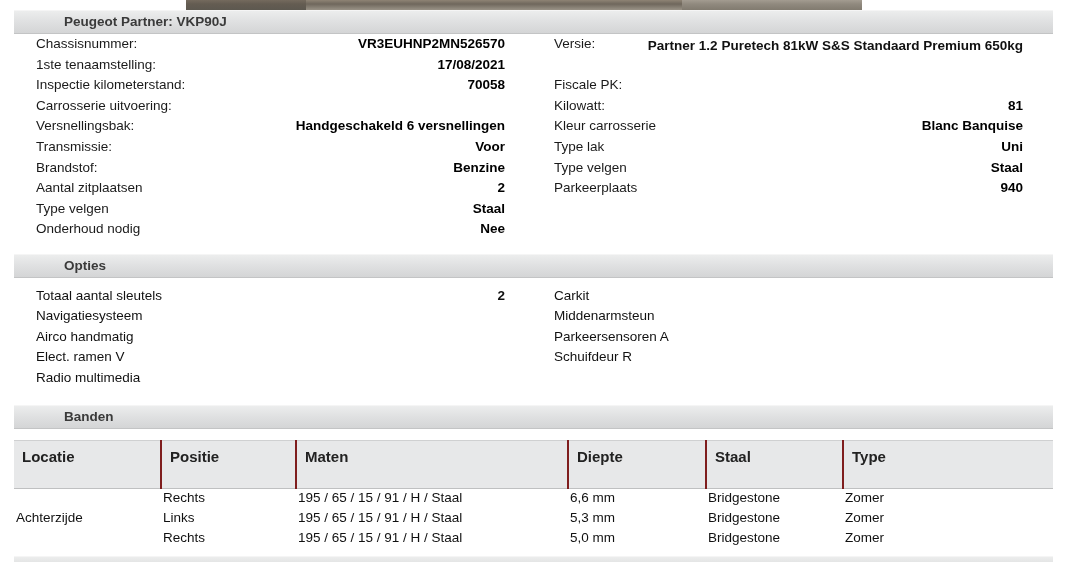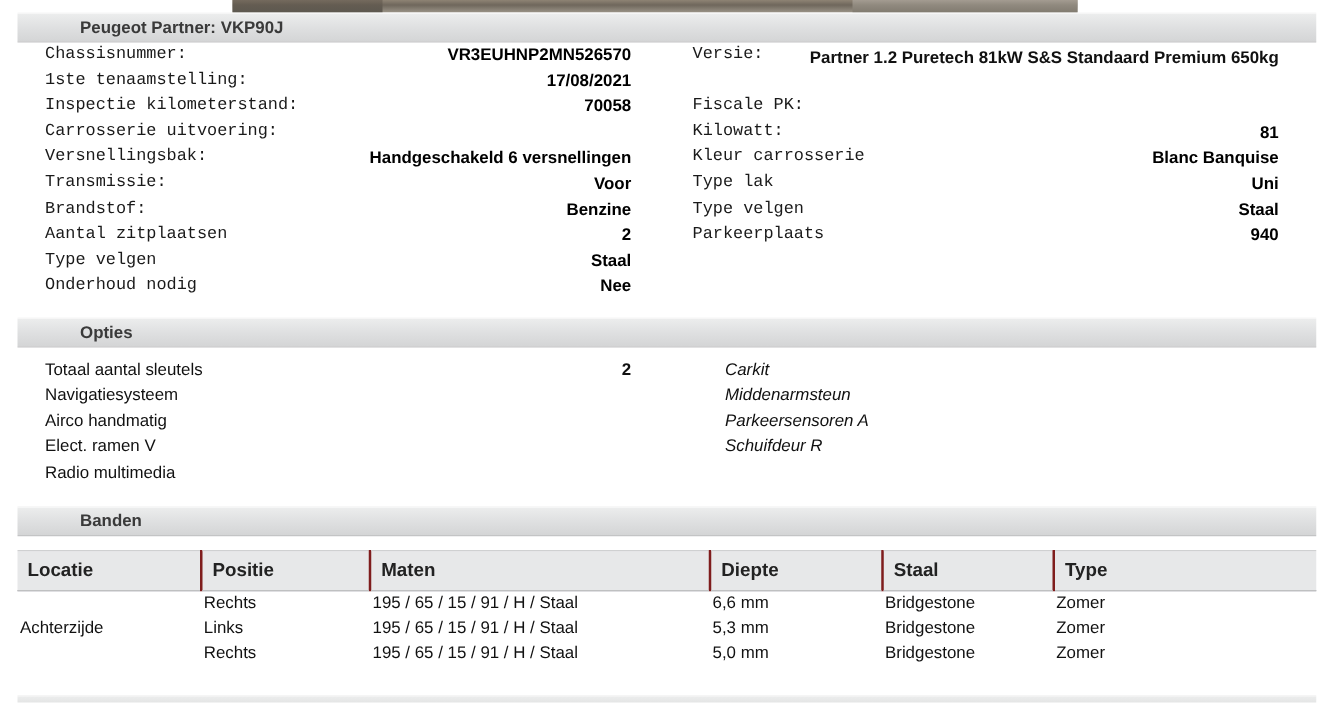--- a/index.html
+++ b/index.html
@@ -82,21 +82,20 @@
     position: relative;
     height: 20.6px;
   }
   .row .k {
     position: absolute;
     left: 22px;
     top: 0;
     color: #1a1a1a;
     font-size: 13.5px;
     white-space: nowrap;
-    font-family: Liberation Mono, monospace;
   }
   .row .v {
     position: absolute;
     right: 14px;
     top: 0;
     font-weight: bold;
     font-size: 13.5px;
     color: #000;
     white-space: nowrap;
   }
@@ -118,21 +117,21 @@
     left: 14px;
     top: 288px;
     width: 1039px;
   }
   .opt-col {
     position: absolute;
     top: 0;
     width: 505px;
   }
   .opt-col.left { left: 0; }
-  .opt-col.right { left: 544px; font-style: italic; }
+  .opt-col.right { left: 518px; }
   .opt-row {
     position: relative;
     height: 20.4px;
   }
   .opt-row .k {
     position: absolute;
     left: 22px;
     top: 0;
     font-size: 13.5px;
   }
@@ -154,21 +153,21 @@
     table-layout: fixed;
   }
   .tyre-table thead th {
     background: #e7e8e9;
     border-top: 1px solid #cfd0d1;
     border-bottom: 1px solid #bfc0c1;
     text-align: left;
     font-weight: bold;
     font-size: 15px;
     color: #222;
-    padding: 4px 6px 5px 8px;
+    padding: 4px 6px 21px 8px;
     height: 22px;
   }
   .tyre-table thead th + th {
     border-left: 2px solid #7f1d1d;
   }
   .tyre-table tbody td {
     font-size: 13.5px;
     padding: 1px 6px 1px 2px;
     height: 18px;
     vertical-align: top;

